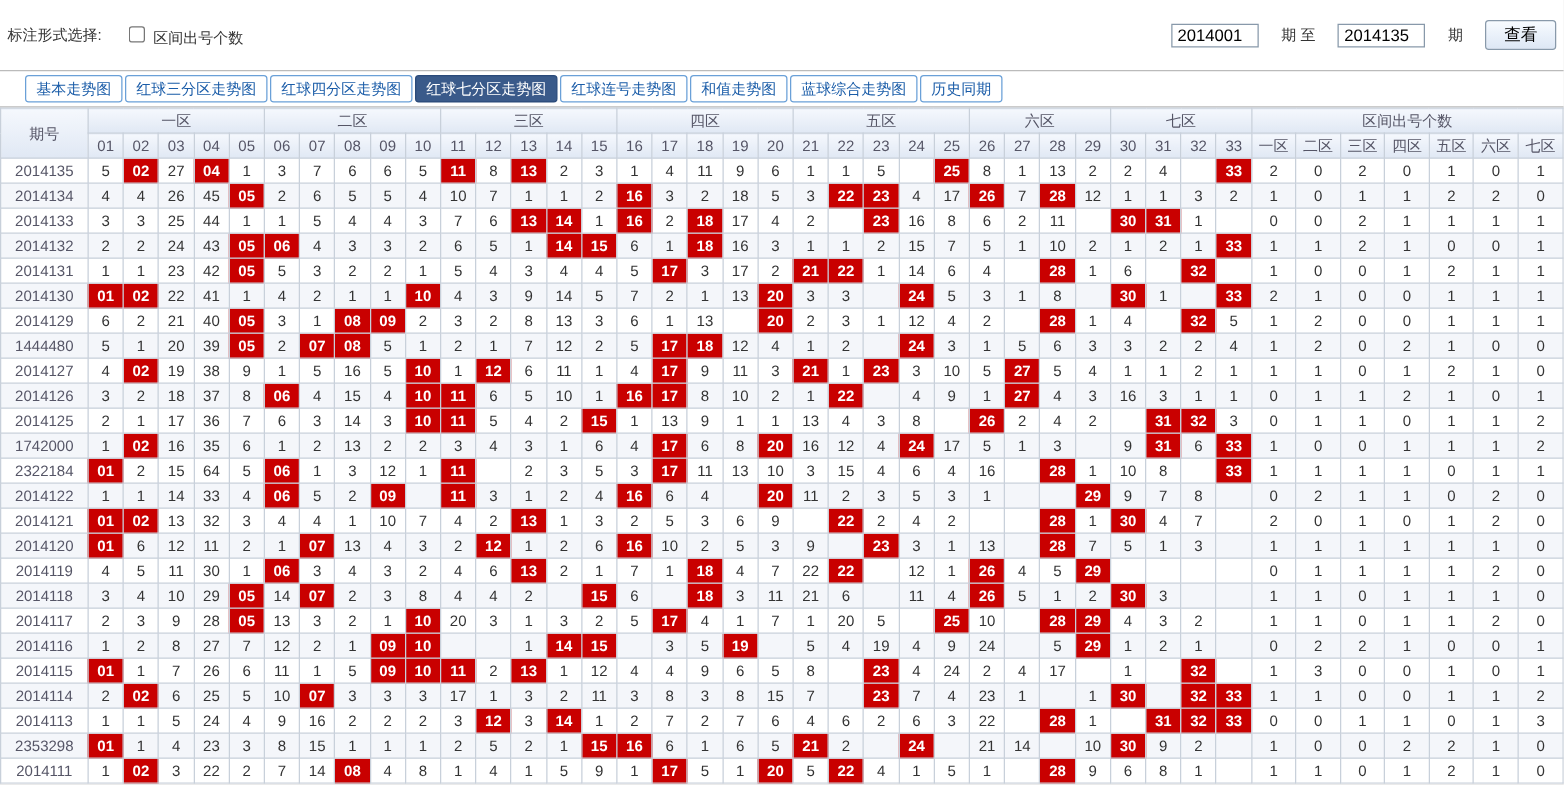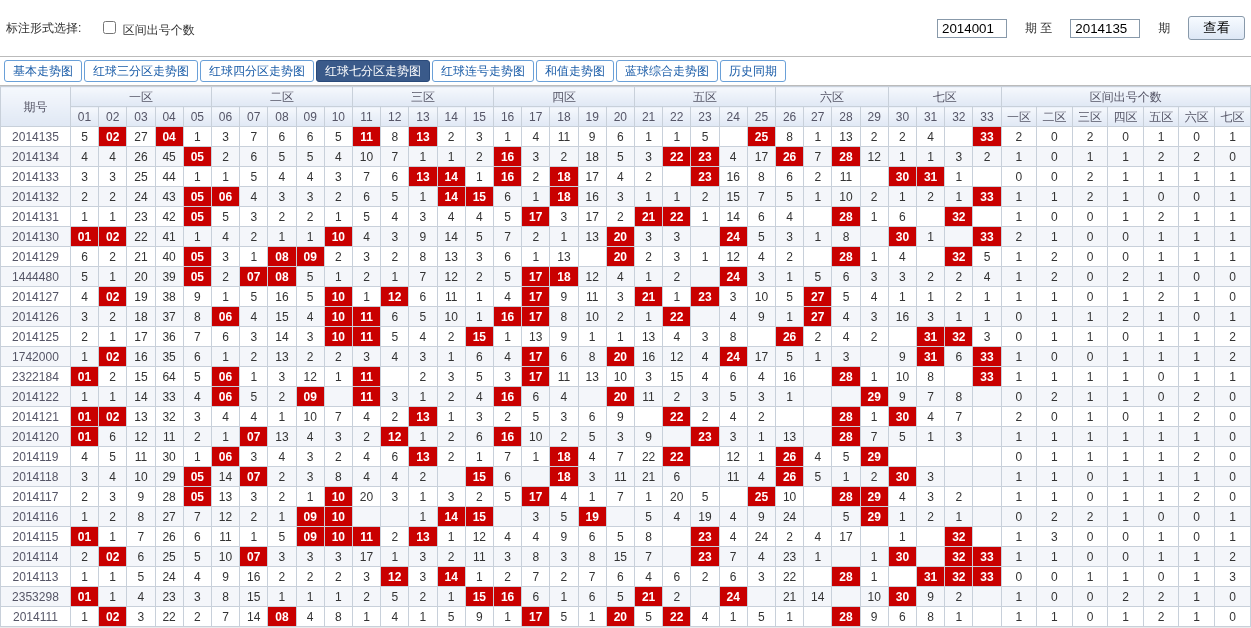--- a/index.html
+++ b/index.html
@@ -4,21 +4,21 @@
 <style>
   body{margin:0;font:12px/1.2 "Microsoft YaHei",SimSun,Arial;background:#eaeaea;color:#333}
   .app{width:1251px;background:#fff}
   .tabbar{background:linear-gradient(#e4e9f3,#d0d8e6);border-bottom:1px solid #9aa;padding:2px 4px}
   .tabbar .tab{display:inline-block;padding:3px 10px;border:1px solid #aab;background:#dfe6f2;border-radius:3px 3px 0 0;font-size:12px}
   .tabbar .x{display:inline-block;margin-left:6px;color:#888}
   .cfg{display:flex;align-items:center;gap:18px;padding:16px 6px;border-bottom:1px solid #bbb}
   .cfg .sp{flex:1}
   .cfg input[type=text]{width:60px;border:1px solid #89a;padding:1px 4px}
   .cfg button{border:1px solid #89a;background:linear-gradient(#f7fbff,#dde7f5);padding:2px 14px;border-radius:3px;cursor:pointer}
-  .subtabs{padding:3px 4px;border-bottom:1px solid #bbb}
+  .subtabs{padding:3px 20px;border-bottom:1px solid #bbb}
   .subtabs span{display:inline-block;border:1px solid #6aa0d8;padding:3px 8px;margin-right:2px;border-radius:3px;color:#1a5ca8;background:#fff;cursor:pointer}
   .subtabs span.active{background:#3a5a8a;color:#fff;border-color:#2a4a7a}
   table{border-collapse:collapse;width:100%}
   th,td{border:1px solid #c8d0da;text-align:center;height:19px;font-size:12px;padding:0}
   thead th{background:linear-gradient(#f5f8fd,#e0e8f4);font-weight:normal;color:#556}
   .numcol{width:22px}
   .zonecol{width:28px}
   .pcol{width:56px}
   td.hit{background:#c90000;color:#fff;font-weight:bold}
   tbody tr:nth-child(even){background:#f4f6fa}

